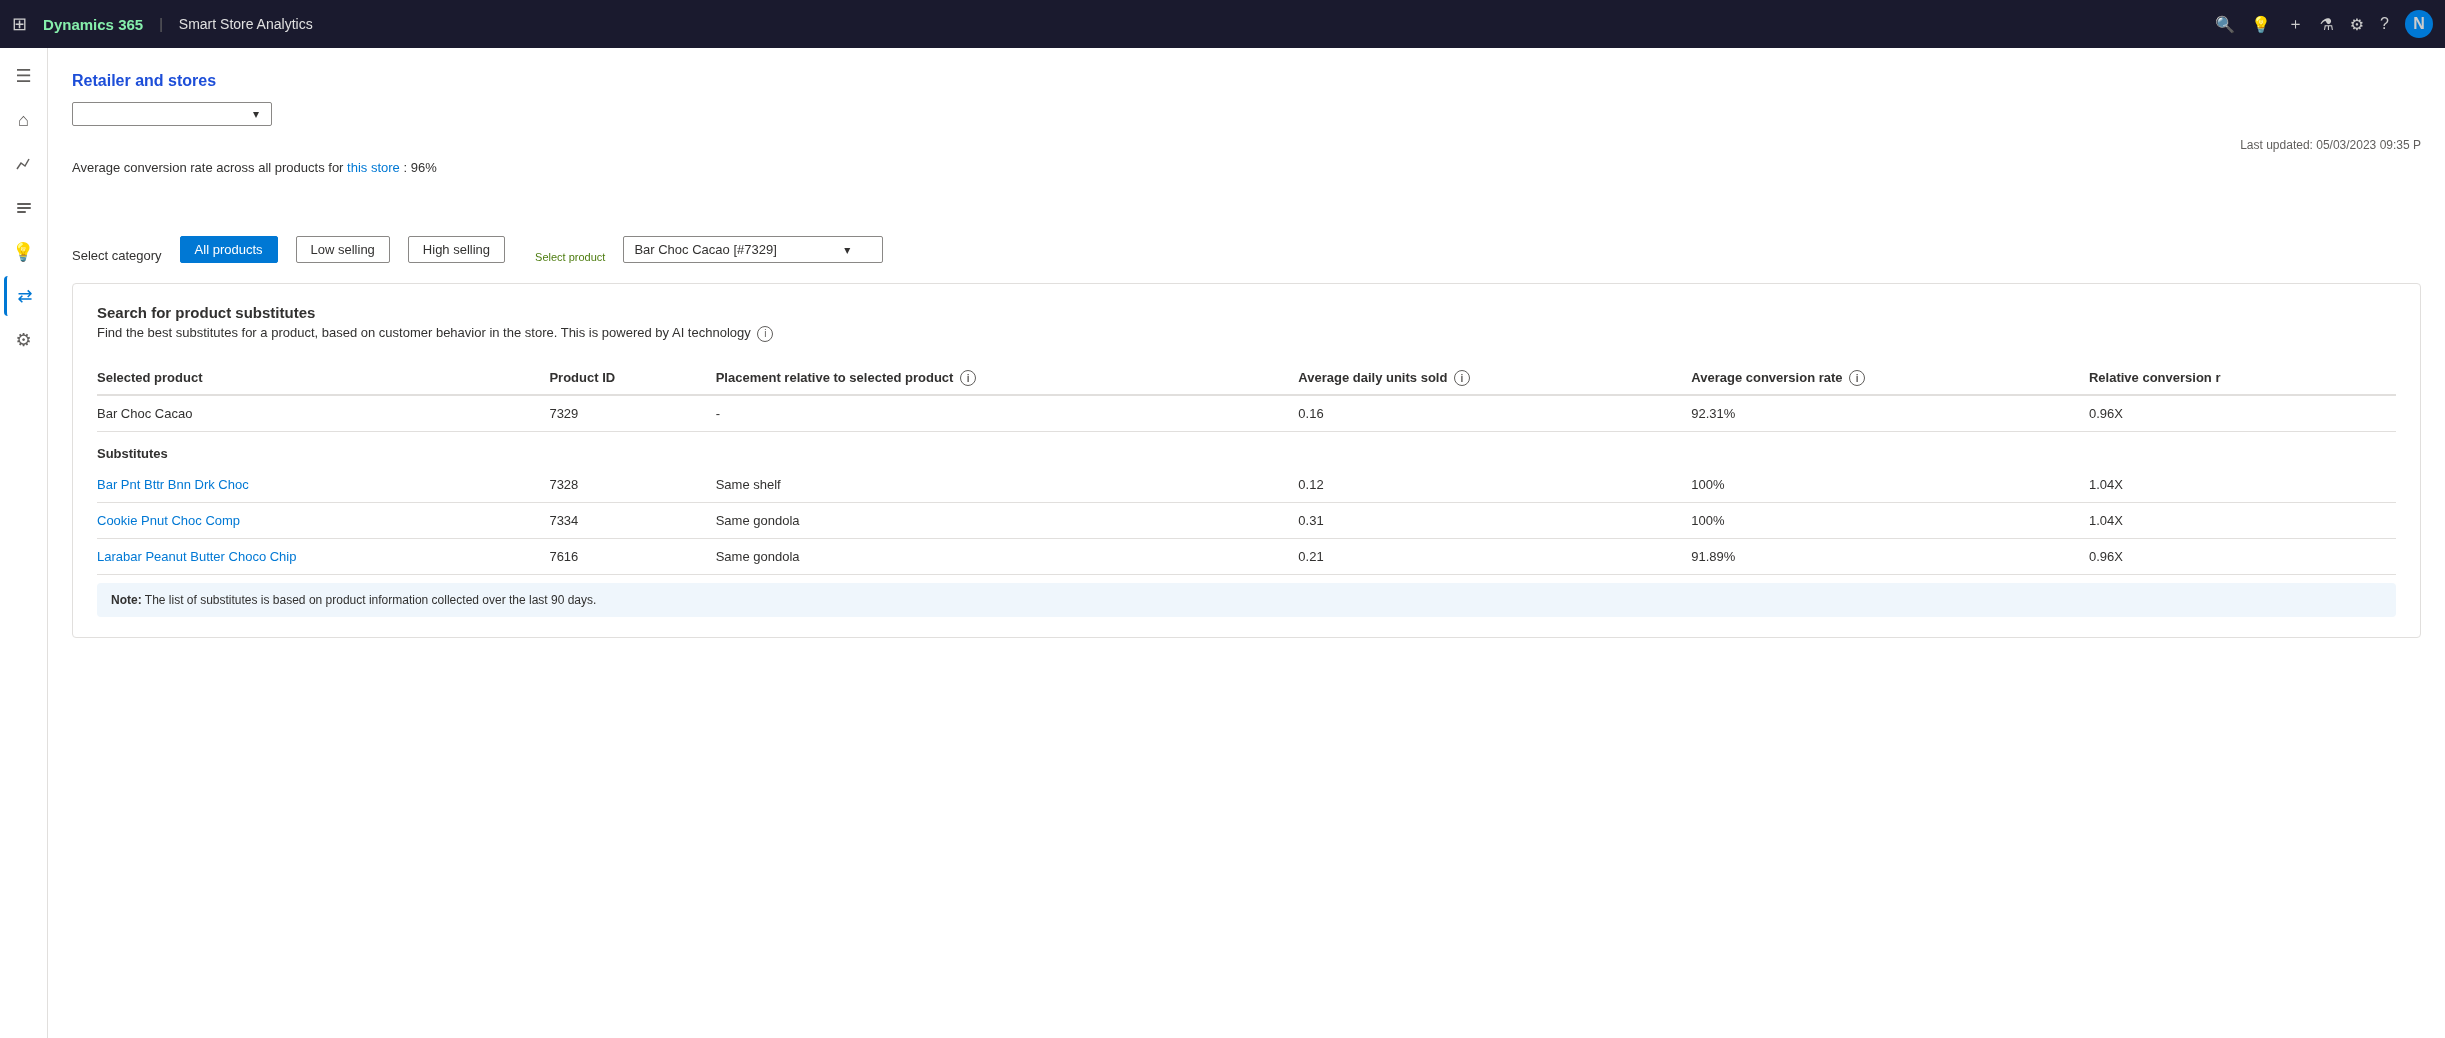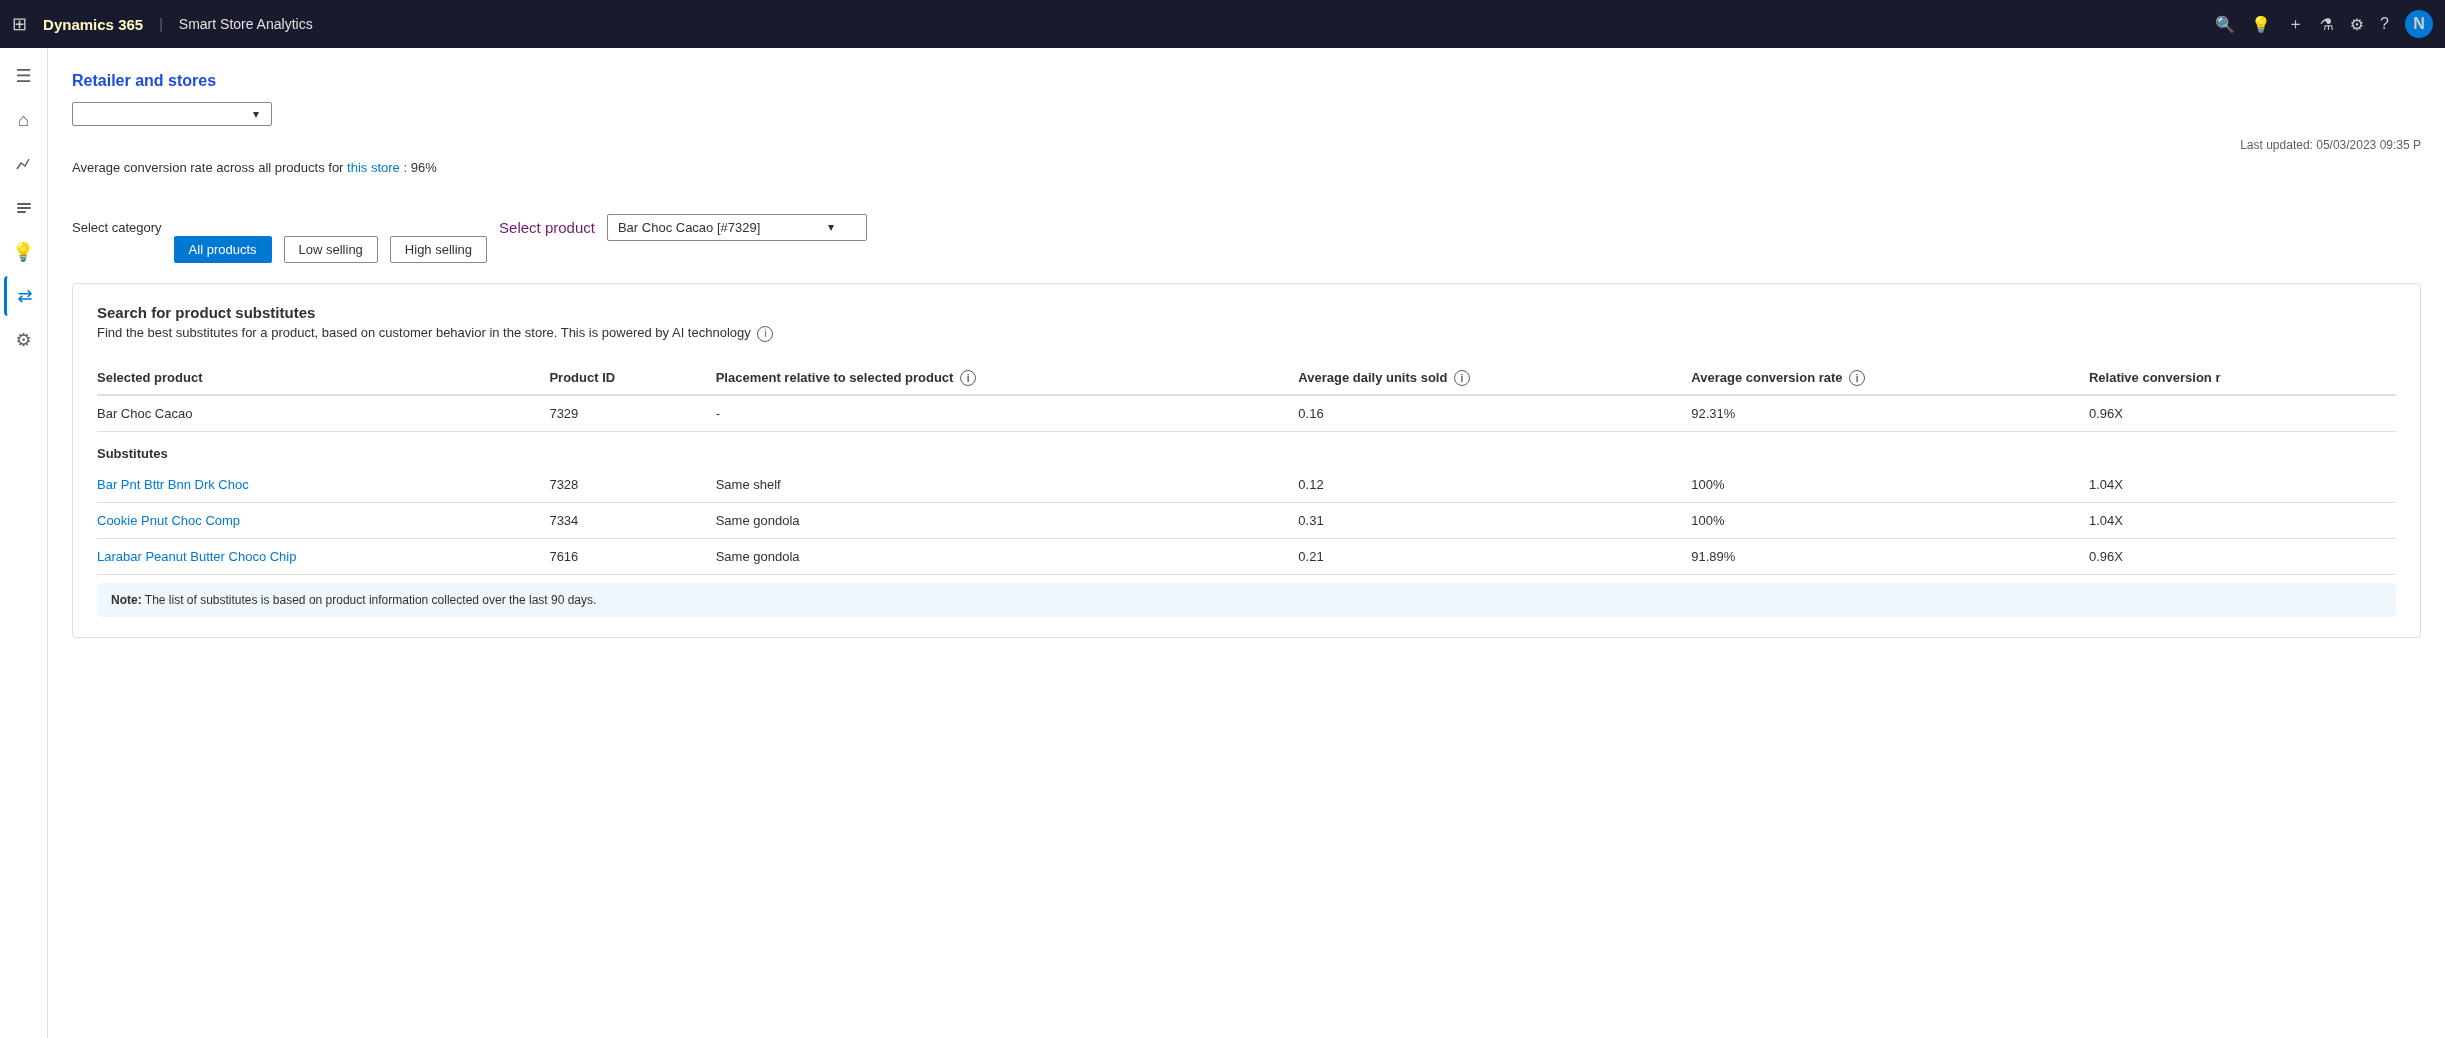--- a/index.html
+++ b/index.html
@@ -12,21 +12,21 @@
       height: 48px;
       display: flex;
       align-items: center;
       padding: 0 12px;
       gap: 12px;
       position: fixed;
       top: 0; left: 0; right: 0;
       z-index: 100;
     }
     .top-nav .app-grid { font-size: 18px; cursor: pointer; color: #ccc; }
-    .top-nav .brand { font-weight: 700; font-size: 15px; color: #fef9c3; margin-left: 4px; }
+    .top-nav .brand { font-weight: 700; font-size: 15px; color: #86efac; margin-left: 4px; }
     .top-nav .separator { color: #666; margin: 0 4px; }
     .top-nav .module-name { font-size: 14px; color: #e0e0e0; }
     .top-nav-right { margin-left: auto; display: flex; align-items: center; gap: 16px; }
     .top-nav-right span { color: #ccc; font-size: 16px; cursor: pointer; }
     .top-nav-avatar {
       width: 28px; height: 28px; border-radius: 50%;
       background: #0078d4; color: #fff;
       display: flex; align-items: center; justify-content: center;
       font-size: 12px; font-weight: 600;
     }
@@ -102,41 +102,41 @@
     .avg-conversion {
       font-size: 13px;
       color: #323130;
       margin-bottom: 16px;
     }
     .avg-conversion .highlight { color: #0078d4; }
 
     
     .filter-row {
       display: flex;
-      align-items: center;
-      gap: 12px;
+      align-items: flex-end;
+      gap: 18px;
       margin-bottom: 20px;
     }
     .filter-label { font-size: 13px; color: #323130; }
     .filter-btn {
       padding: 5px 14px;
       border: 1px solid #8a8886;
       border-radius: 2px;
       background: #fff;
       cursor: pointer;
       font-size: 13px;
       color: #323130;
       margin-top: 45px;
     }
     .filter-btn.active {
       background: #0078d4;
       color: #fff;
       border-color: #0078d4;
     }
-    .select-product-label { font-size: 15px; color: #701a75; }
+    .select-product-label { font-size: 11px; color: #4d7c0f; margin-left: 12px; }
     .product-dropdown {
       border: 1px solid #8a8886;
       border-radius: 2px;
       padding: 5px 32px 5px 10px;
       min-width: 260px;
       display: flex;
       align-items: center;
       justify-content: space-between;
       cursor: pointer;
       font-size: 13px;

